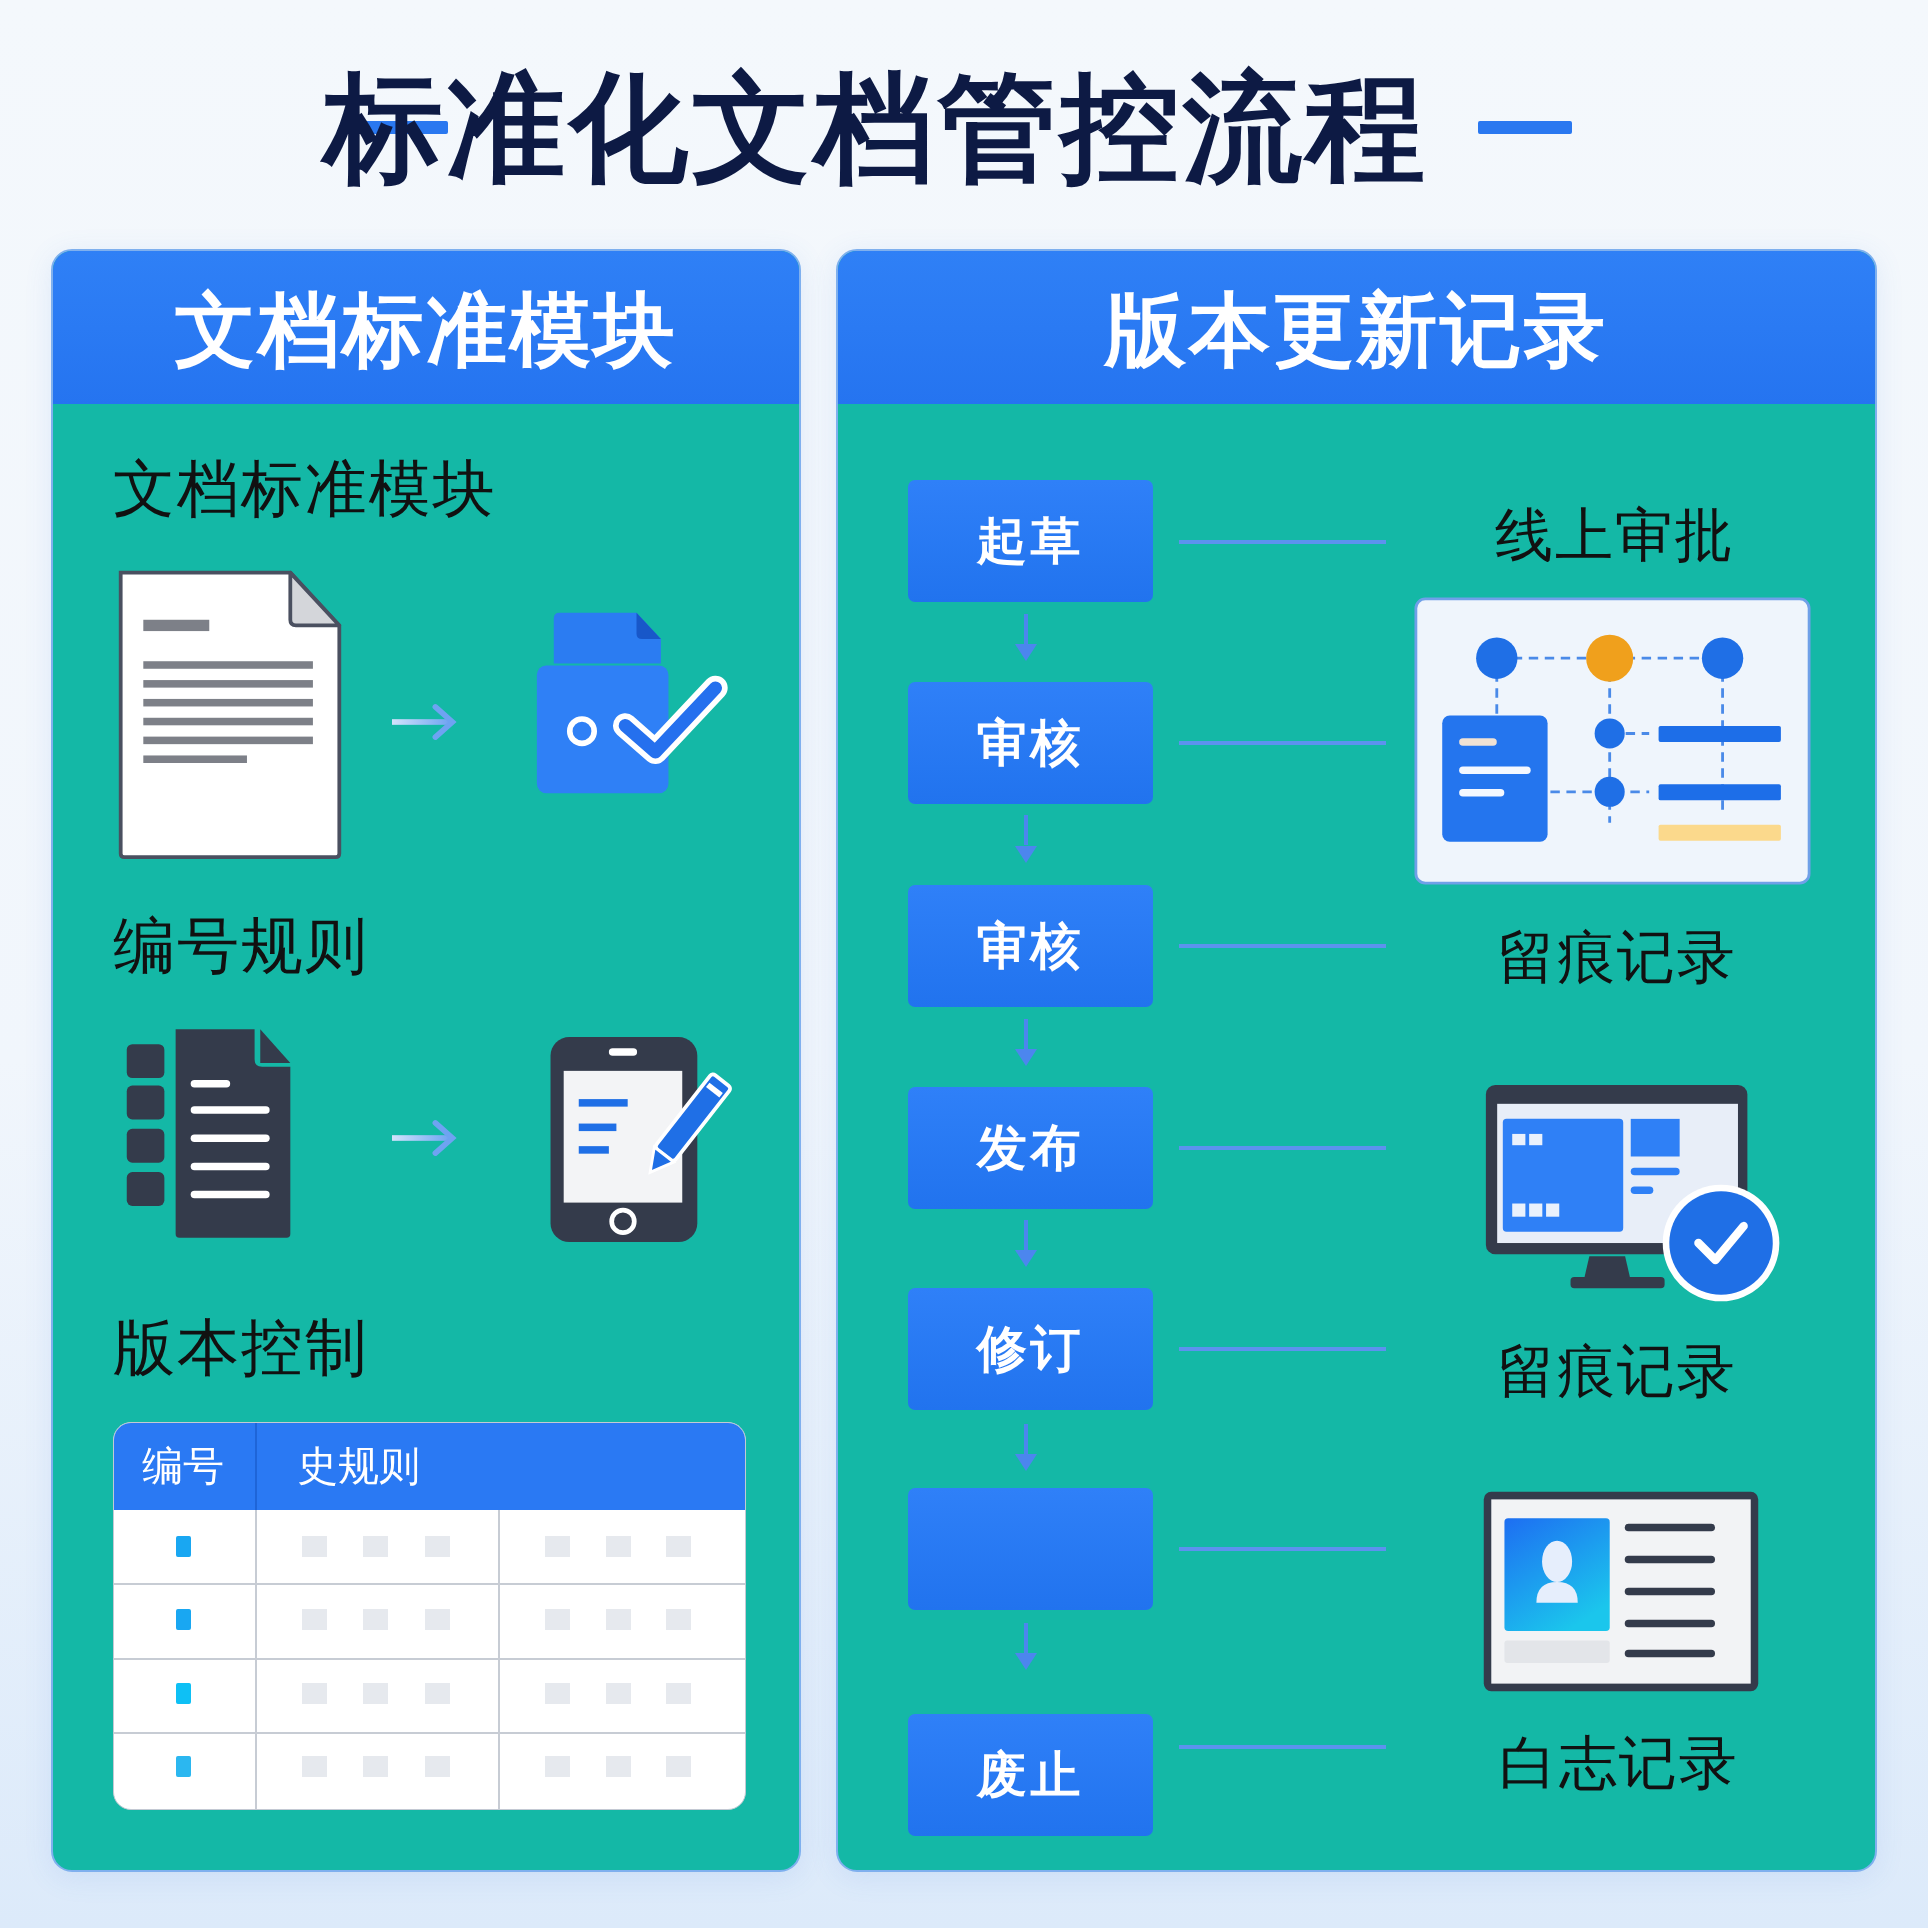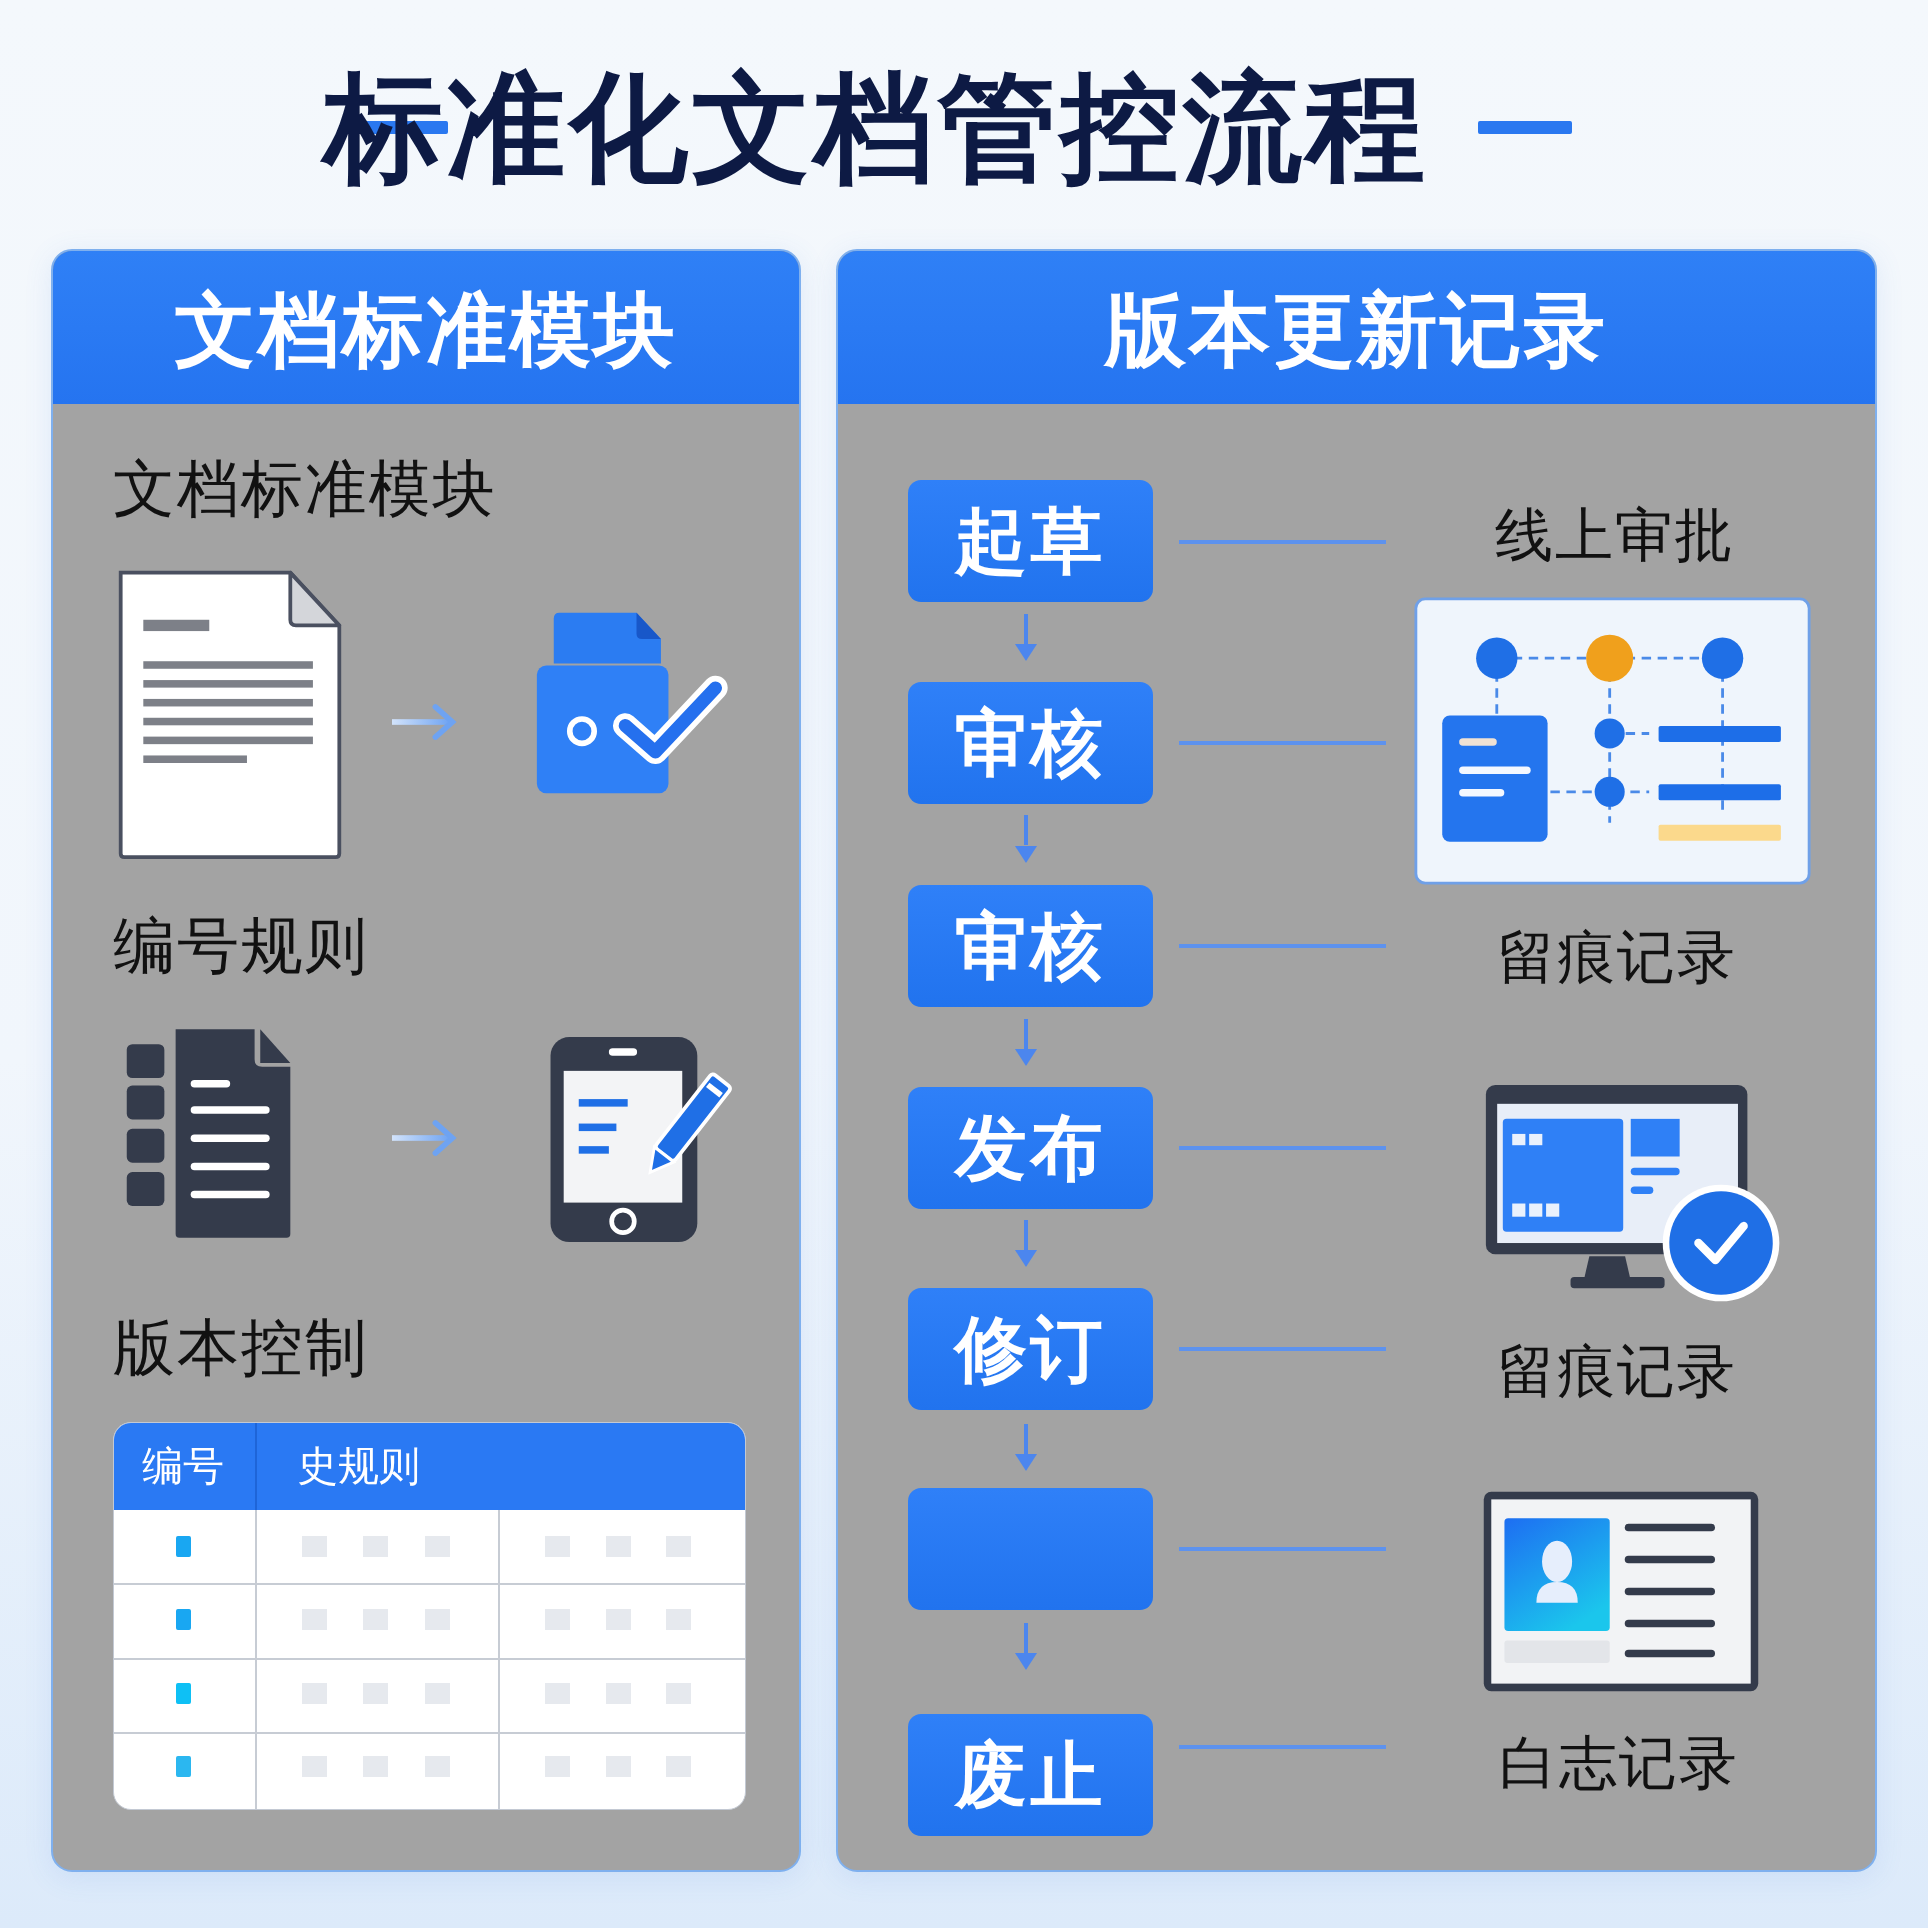--- a/index.html
+++ b/index.html
@@ -15,21 +15,21 @@
   .title-bar { left: 354px; top: 121px; width: 94px; height: 13px; background: #2a78f0; border-radius: 1.9px; }
   .title-bar.right { left: 1478px; }
   .main-title {
     left: 0; top: 58px; width: 1752px; text-align: center;
     font-size: 119px; font-weight: bold; color: #0d1a44; letter-spacing: 3.8px;
     line-height: 141px;
   }
 
   
   .panel {
-    background: #a3a3a3; border: 2.8px solid #7fb0ee; border-radius: 21px;
+    background: #14b8a6; border: 2.8px solid #7fb0ee; border-radius: 21px;
     overflow: hidden; box-shadow: 0 5.6px 28px rgba(70,130,220,0.12); padding-left: 32px;
   }
   .panel-header {
     position: absolute; left: 0; top: 0; right: 0; height: 153px;
     background: linear-gradient(180deg, #2f80f6 0%, #2574f0 100%);
     color: #fff; font-weight: bold; font-size: 81px; text-align: center; line-height: 158px;
     letter-spacing: 2.8px;
   }
   .section-label { font-size: 62px; color: #111; letter-spacing: 1.9px; }
 
@@ -41,21 +41,21 @@
   .vtable .th { position: absolute; top: 0; height: 87px; line-height: 87px; color: #fff; font-size: 41px; }
   .vline { position: absolute; width: 1.9px; background: #c7ccd4; }
   .hline { position: absolute; height: 1.9px; background: #c7ccd4; }
   .cell-blue { position: absolute; width: 15px; height: 21px; background: #19a7f2; border-radius: 1.9px; }
   .cell-gray { position: absolute; width: 24.5px; height: 21px; background: #e6e9ee; }
 
   
   .step {
     position: absolute; left: 908px; width: 245px; height: 122px;
     background: linear-gradient(180deg, #2f80f8 0%, #2173ee 100%);
-    border-radius: 13px; color: #fff; font-size: 72px; font-weight: bold;
+    border-radius: 7px; color: #fff; font-size: 50px; font-weight: bold;
     text-align: center; line-height: 122px; letter-spacing: 3.8px;
   }
   .down-arrow { position: absolute; left: 1024px; width: 3.8px; background: #4c86ee; }
   .down-head {
     position: absolute; left: 1015px; width: 0; height: 0;
     border-left: 11.3px solid transparent; border-right: 11.3px solid transparent;
     border-top: 17px solid #4c86ee;
   }
   .connector { position: absolute; left: 1179px; width: 207px; height: 3.8px; background: #5d92ee; }
   .flow-label { position: absolute; font-size: 58px; color: #111; letter-spacing: 1.9px; }

